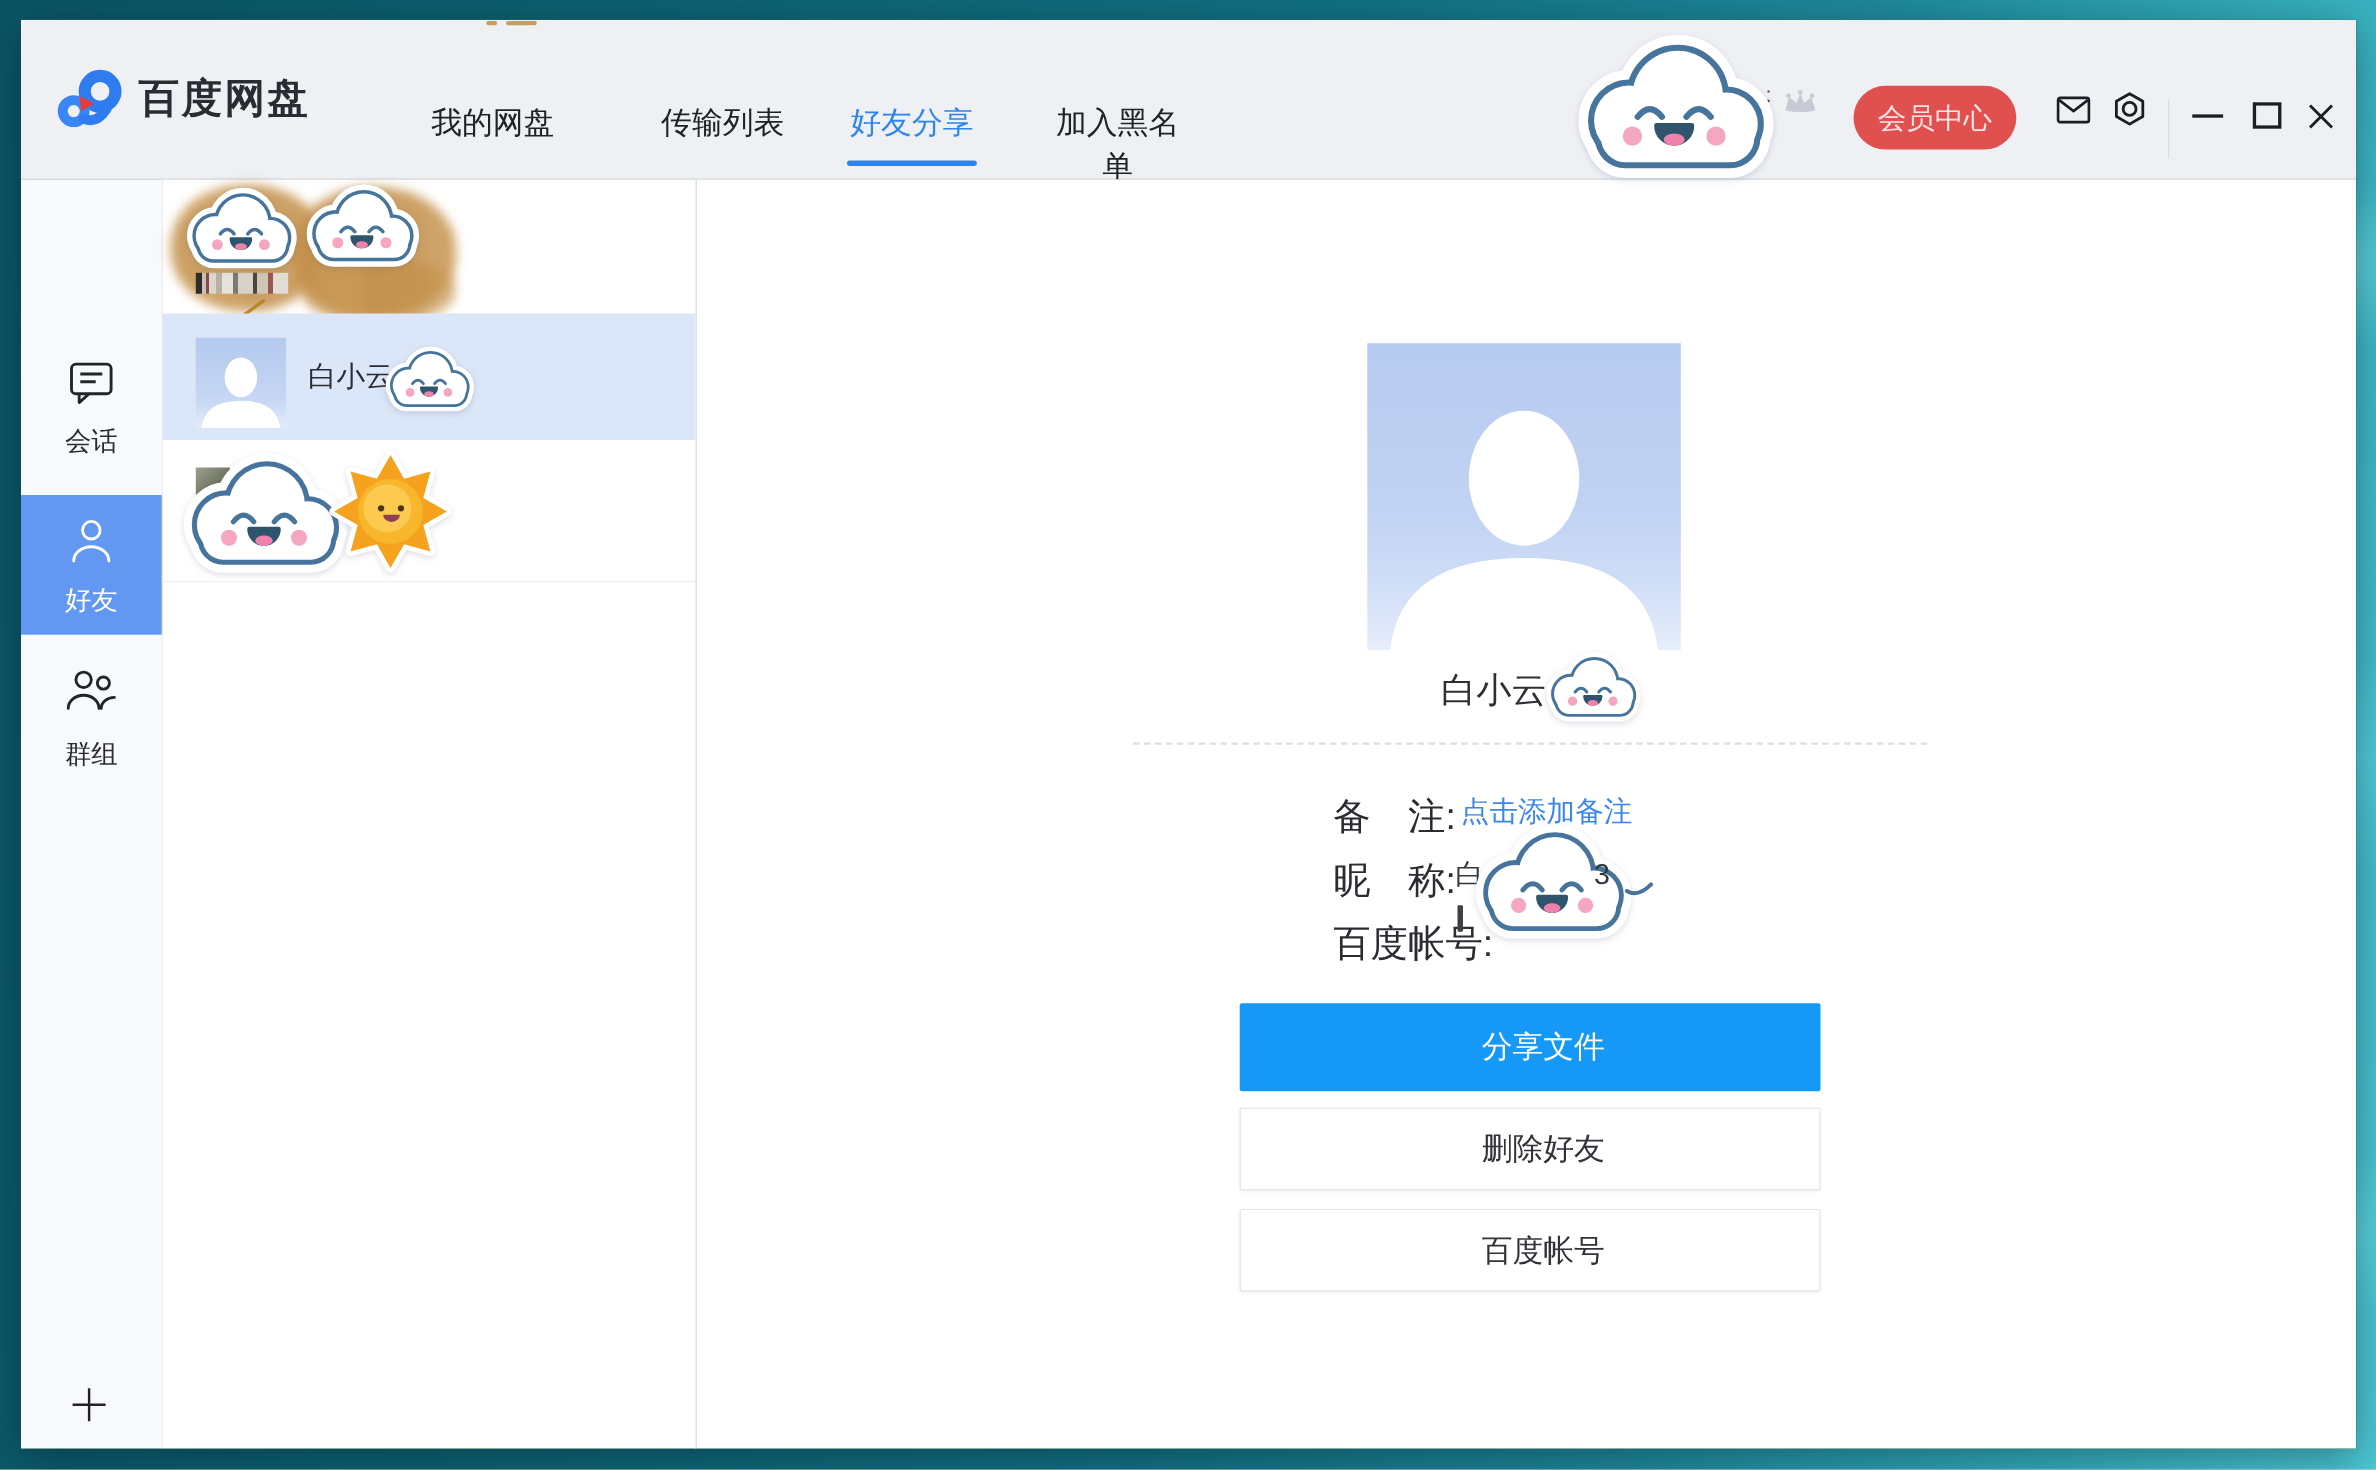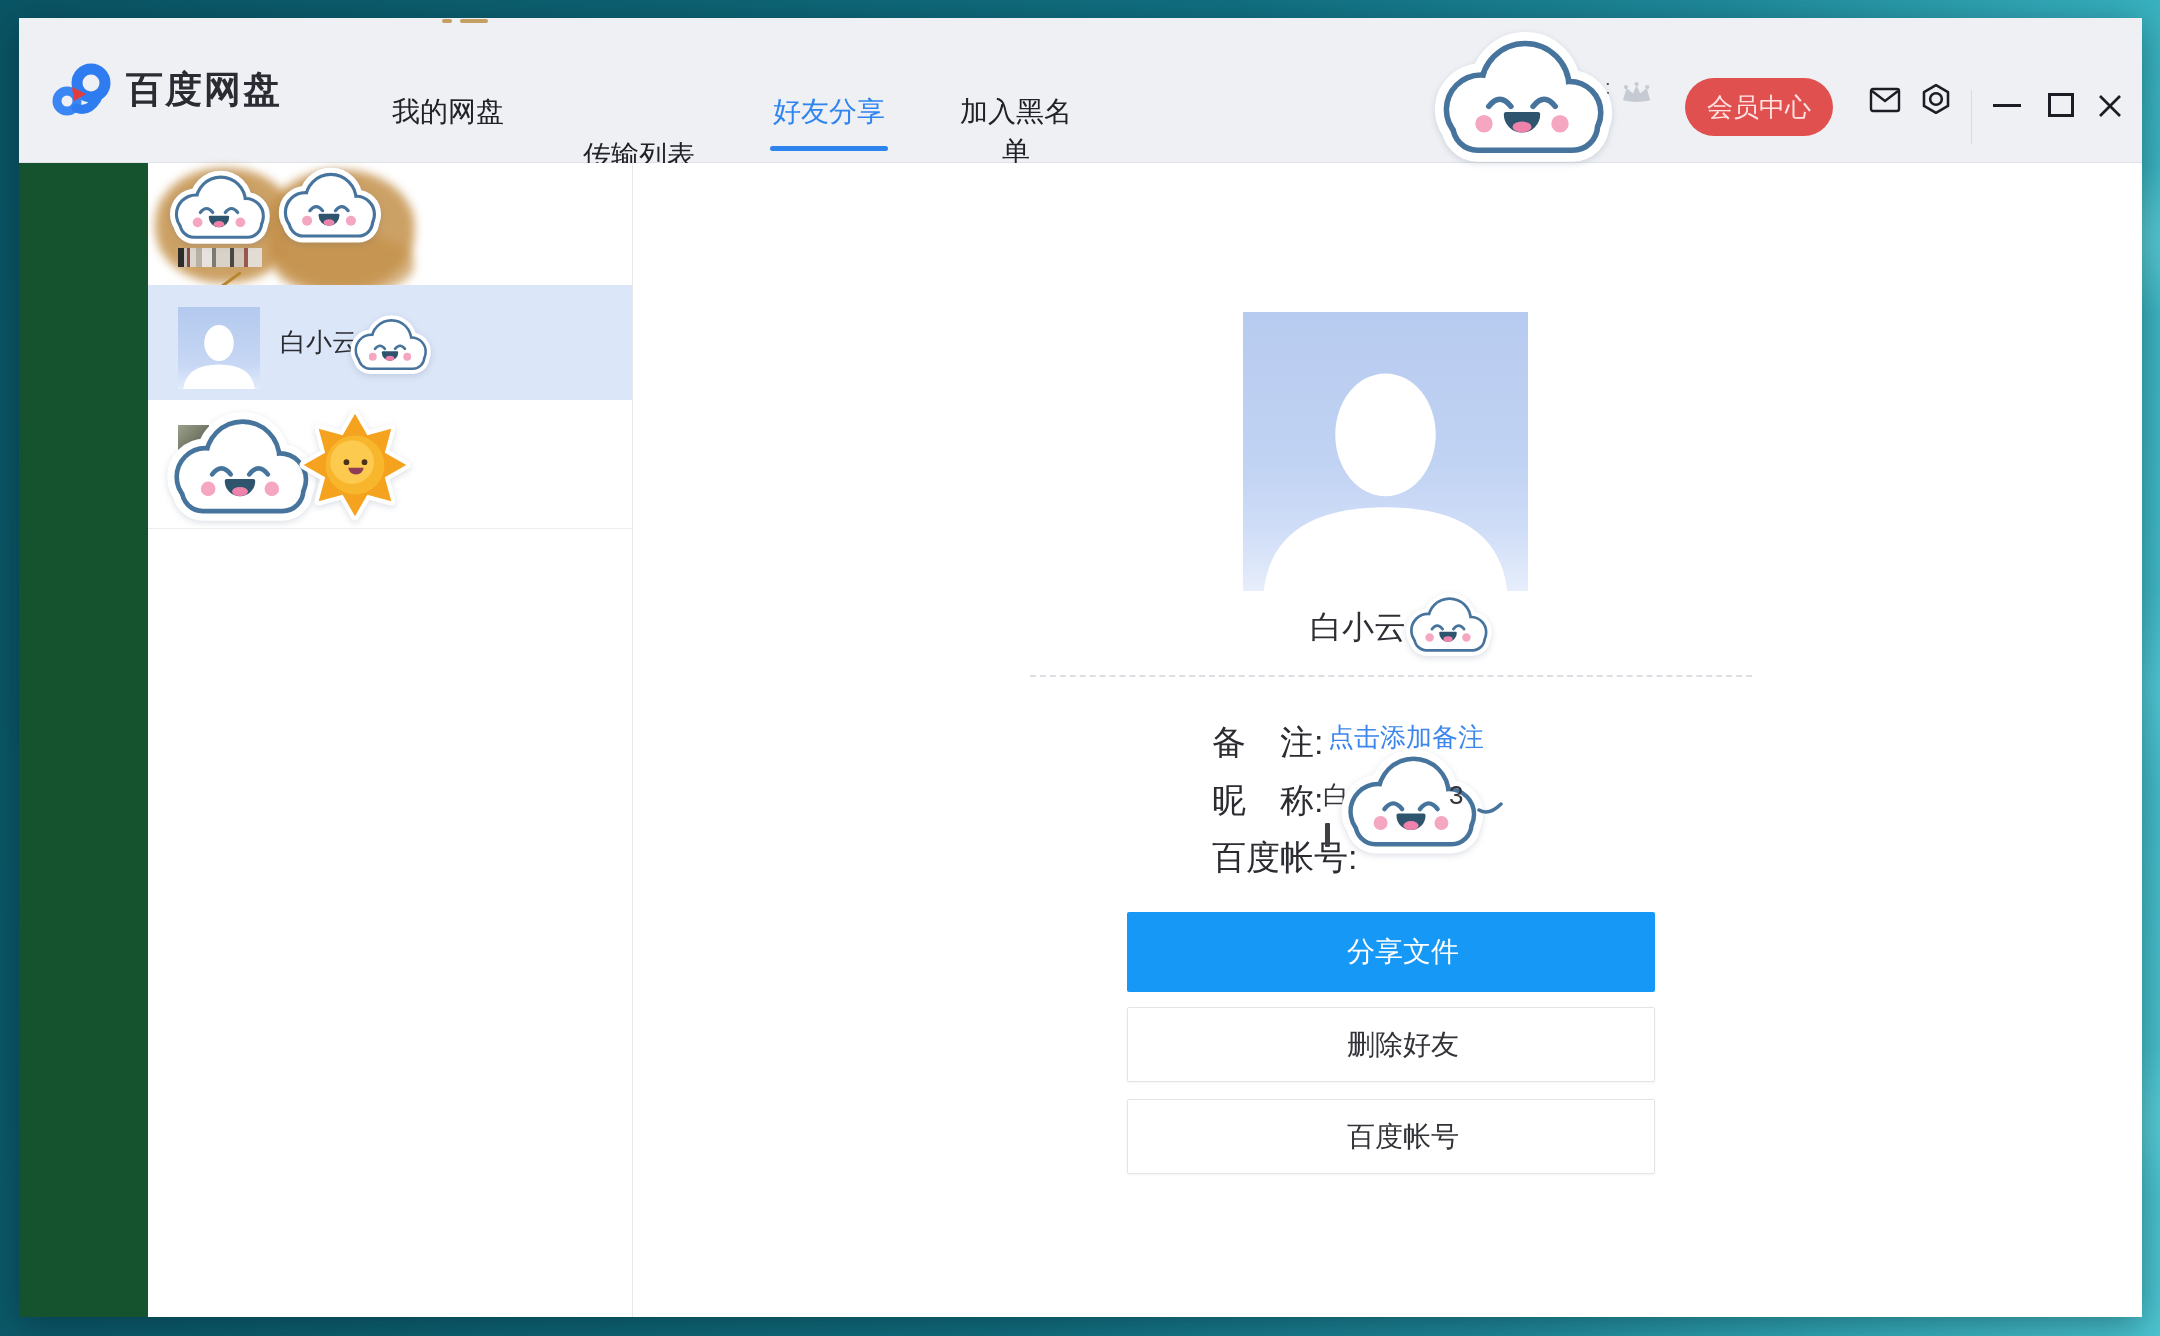--- a/index.html
+++ b/index.html
@@ -154,21 +154,21 @@
     <div class="tan-dash" style="left:441px;width:28px;"></div>
 
     <div class="logo-wrap">
       <svg width="64" height="58">
           <use href="#baidupan"></use>
         </svg>
       <span class="logo-text">百度网盘</span>
     </div>
 
     <div class="nav-item" style="left:370px;">我的网盘</div>
-    <div class="nav-item" style="left:561px;margin-top:44px;">传输列表</div>
+    <div class="nav-item" style="left:579px;">传输列表</div>
     <div class="nav-item active" style="left:751px;">好友分享</div>
     <div class="nav-item" style="left:938px;">加入黑名单</div>
     <div class="nav-underline" style="left:751px;width:118px;"></div>
 
     <span class="frag" style="left:1586px;top:58px;font-size:20px;">:</span>
     <svg style="position:absolute;left:1598px;top:62px;" width="38" height="26">
         <use href="#crown"></use>
       </svg>
 
     <div class="member-pill">会员中心</div>
@@ -184,20 +184,43 @@
     <div style="position:absolute;left:2029px;top:75px;width:20px;height:18px;border:3px solid #1c1d24;"></div>
     <svg class="icon-dark" style="position:absolute;left:2077px;top:74px;" width="28" height="28">
         <use href="#closeX"></use>
       </svg>
 
     <svg class="sticker" style="left:1408px;top:7px;z-index:6;" width="190" height="150">
         <use href="#cloud"></use>
       </svg>
   </div>
 
+  <div class="sidebar">
+    <div>
+      <svg style="position:absolute;left:42px;top:163px;" width="44" height="44">
+          <use href="#chat"></use>
+        </svg>
+      <div class="side-label" style="top:222px;">会话</div>
+    </div>
+    <div class="side-selected">
+      <svg style="position:absolute;left:42px;top:18px;color:#fff;" width="44" height="48">
+          <use href="#person"></use>
+        </svg>
+      <div class="side-label" style="top:80px;">好友</div>
+    </div>
+    <div>
+      <svg style="position:absolute;left:40px;top:443px;" width="48" height="44">
+          <use href="#group"></use>
+        </svg>
+      <div class="side-label" style="top:507px;">群组</div>
+    </div>
+    <svg style="position:absolute;left:44px;top:1096px;" width="36" height="36">
+        <use href="#plus"></use>
+      </svg>
+  </div>
 
   <div class="friendlist">
 
     <div>
       <div class="fuzz" style="left:7px;top:5px;width:140px;height:115px;"></div>
       <div class="fuzz" style="left:117px;top:7px;width:150px;height:120px;"></div>
       <div class="fuzz" style="left:126px;top:70px;width:140px;height:62px;opacity:.7;"></div>
       <div class="photo-strip" style="left:30px;top:85px;width:84px;height:19px;background:linear-gradient(90deg,#2e2c2a 0 6px,#c9c2ba 6px 9px,#8a4a44 9px 12px,#ddd6cf 12px 18px,#b8afa5 18px 24px,#e8e2dc 24px 34px,#7d7a74 34px 38px,#d9d2c9 38px 52px,#4a4642 52px 56px,#cfc5b8 56px 66px,#9b564e 66px 70px,#e3dcd4 70px 84px);"></div>
       <svg class="sticker" style="left:17px;top:5px;" width="108" height="82">
           <use href="#cloud"></use>

